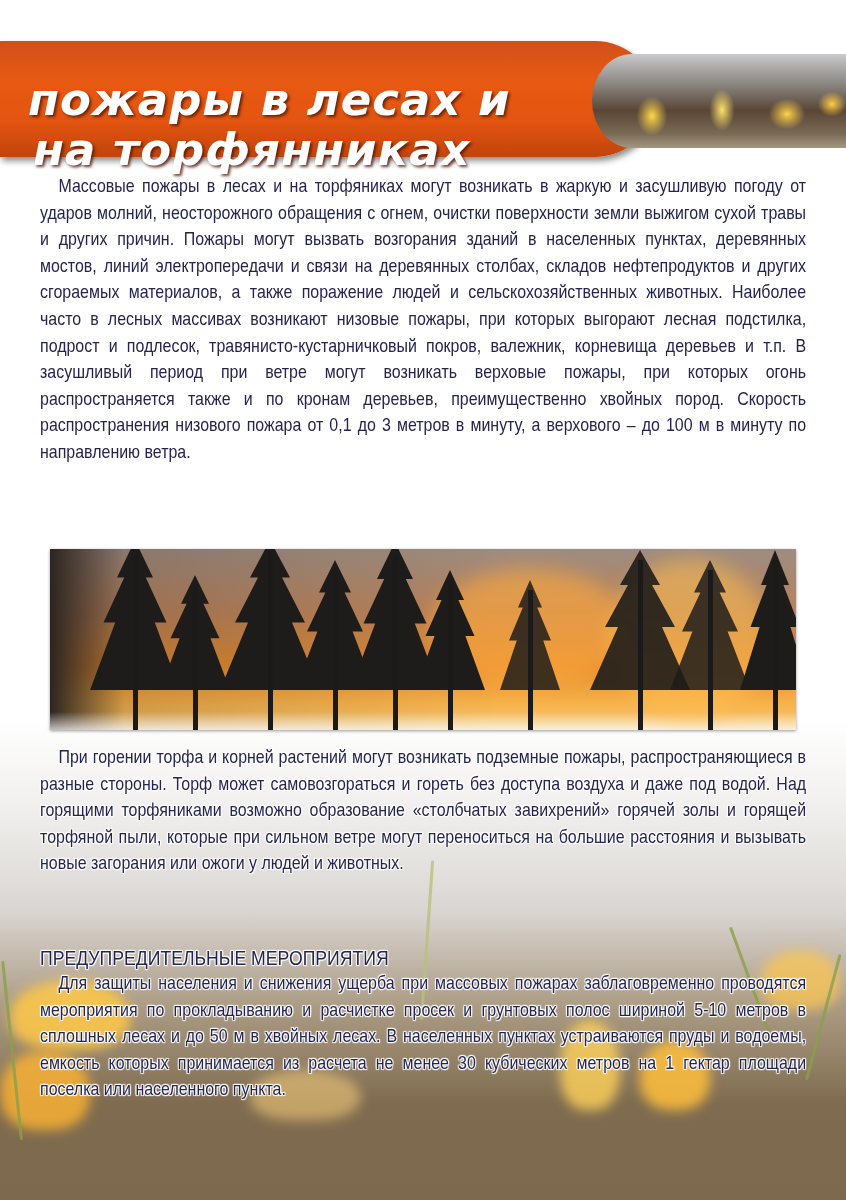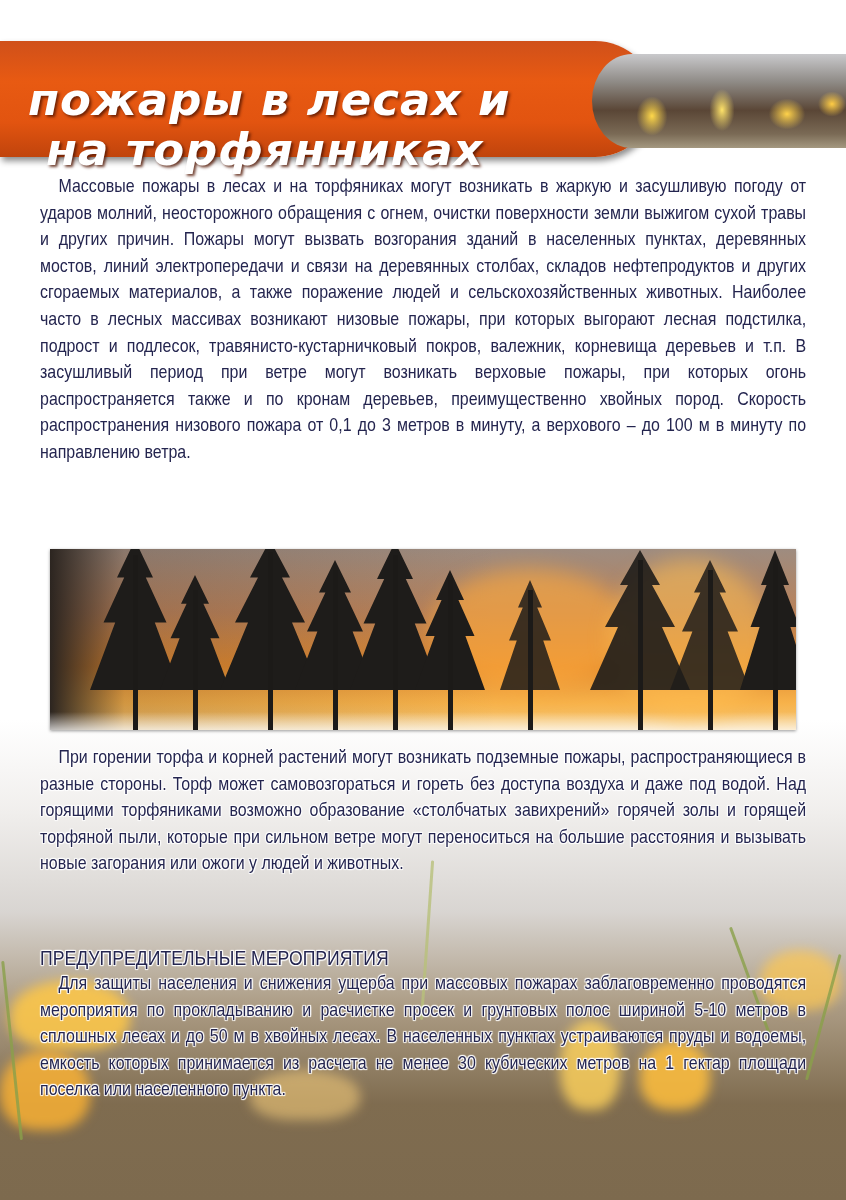--- a/index.html
+++ b/index.html
@@ -90,21 +90,21 @@
   <div class="flame" style="left:250px;top:350px;width:110px;height:50px;background:rgba(240,200,120,0.6);"></div>
   <div class="grass" style="left:770px;top:200px;height:120px;transform:rotate(-20deg);"></div>
   <div class="grass" style="left:805px;top:230px;height:130px;transform:rotate(15deg);"></div>
   <div class="grass" style="left:420px;top:140px;height:160px;transform:rotate(4deg);background:#b8c07a;"></div>
   <div class="grass" style="left:20px;top:240px;height:180px;transform:rotate(-6deg);"></div>
 </div>
 
 <header class="banner">
   <h1 class="banner-title">
     <span>пожары в лесах и</span><br>
-    <span style="margin-left:18px;">на торфянниках</span>
+    <span style="margin-left:5px;">на торфянниках</span>
   </h1>
 </header>
 <div class="banner-photo"></div>
 
 <p class="para p1">Массовые пожары в лесах и на торфяниках могут возникать в жаркую и засушливую погоду от ударов молний, неосторожного обращения с огнем, очистки поверхности земли выжигом сухой травы и других причин. Пожары могут вызвать возгорания зданий в населенных пунктах, деревянных мостов, линий электропередачи и связи на деревянных столбах, складов нефтепродуктов и других сгораемых материалов, а также поражение людей и сельскохозяйственных животных. Наиболее часто в лесных массивах возникают низовые пожары, при которых выгорают лесная подстилка, подрост и подлесок, травянисто-кустарничковый покров, валежник, корневища деревьев и т.п. В засушливый период при ветре могут возникать верховые пожары, при которых огонь распространяется также и по кронам деревьев, преимущественно хвойных пород. Скорость распространения низового пожара от 0,1 до 3 метров в минуту, а верхового – до 100 м в минуту по направлению ветра.</p>
 
 <div class="forest-photo">
   <div class="fireglow" style="left:380px;top:20px;width:200px;height:120px;background:rgba(255,170,60,0.6);"></div>
   <div class="fireglow" style="left:560px;top:10px;width:160px;height:160px;background:rgba(255,190,80,0.55);"></div>
   <div class="tree" style="left:40px;width:90px;height:175px;">

